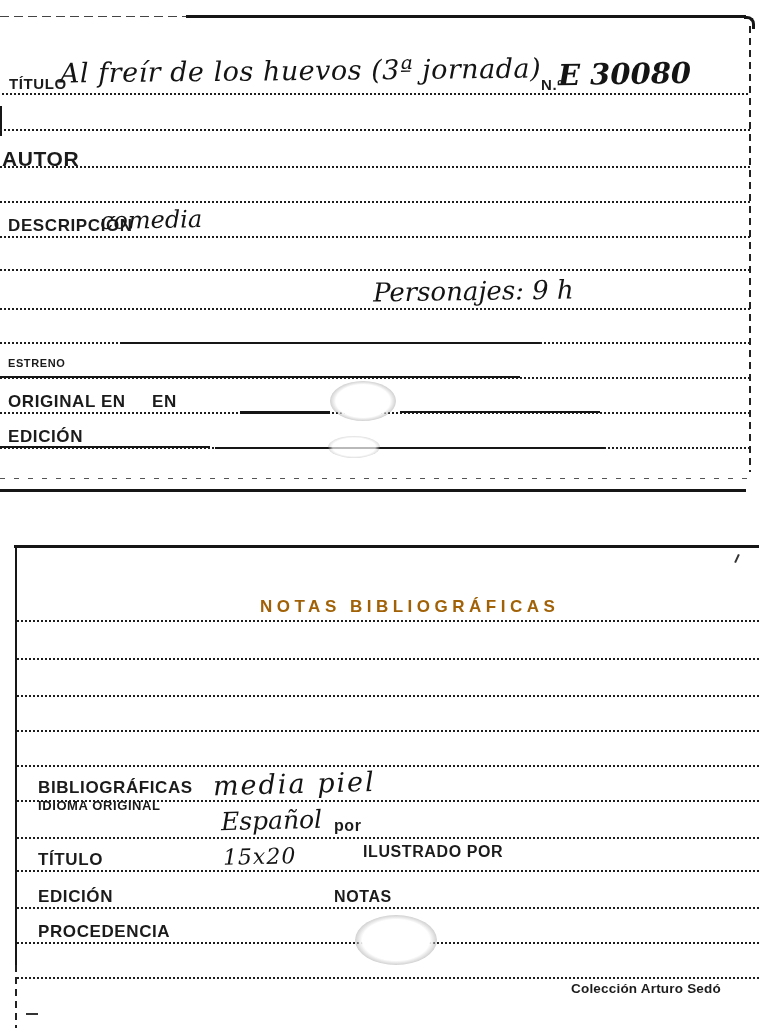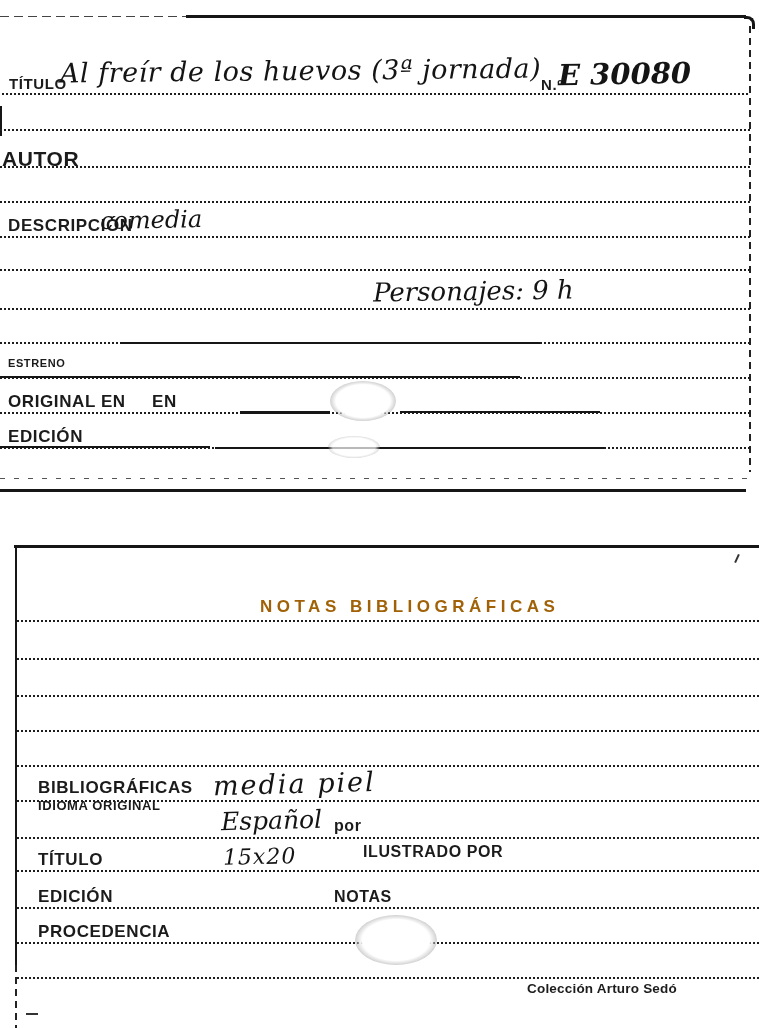--- a/index.html
+++ b/index.html
@@ -51,21 +51,21 @@
   .heading{
     position:absolute;
     font-family:"Liberation Sans", sans-serif;
     font-weight:700;color:#a16207;
     letter-spacing:4.5px;white-space:nowrap;line-height:1;
   }
   .credit{
     position:absolute;
     font-family:"Liberation Sans", sans-serif;
     font-weight:700;color:#1c1c1c;
-    letter-spacing:0.2px;white-space:nowrap;line-height:1;
+    letter-spacing:0.2px;white-space:nowrap;line-height:1;margin-left:44px;
   }
 </style>
 </head>
 <body>
 
 <div class="abs" style="left:0;top:0;width:759px;height:492px;">
 
   <div class="solidline" style="left:0;top:16px;width:186px;height:1px;background:repeating-linear-gradient(90deg,#444 0 9px,transparent 9px 14px);"></div>
   <div class="solidline" style="left:186px;top:15px;width:560px;height:3px;"></div>
   <div class="solidline" style="left:744px;top:16px;width:8px;height:10px;border-radius:0 8px 0 0;background:transparent;border-top:3px solid #161616;border-right:3px solid #161616;"></div>

